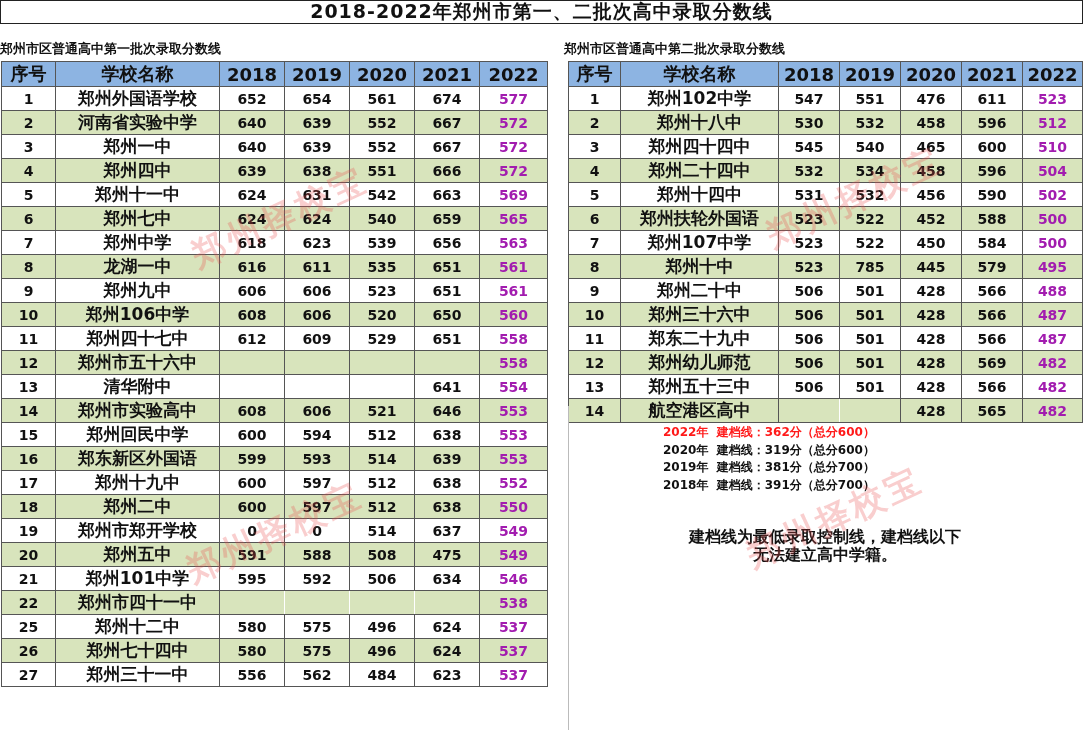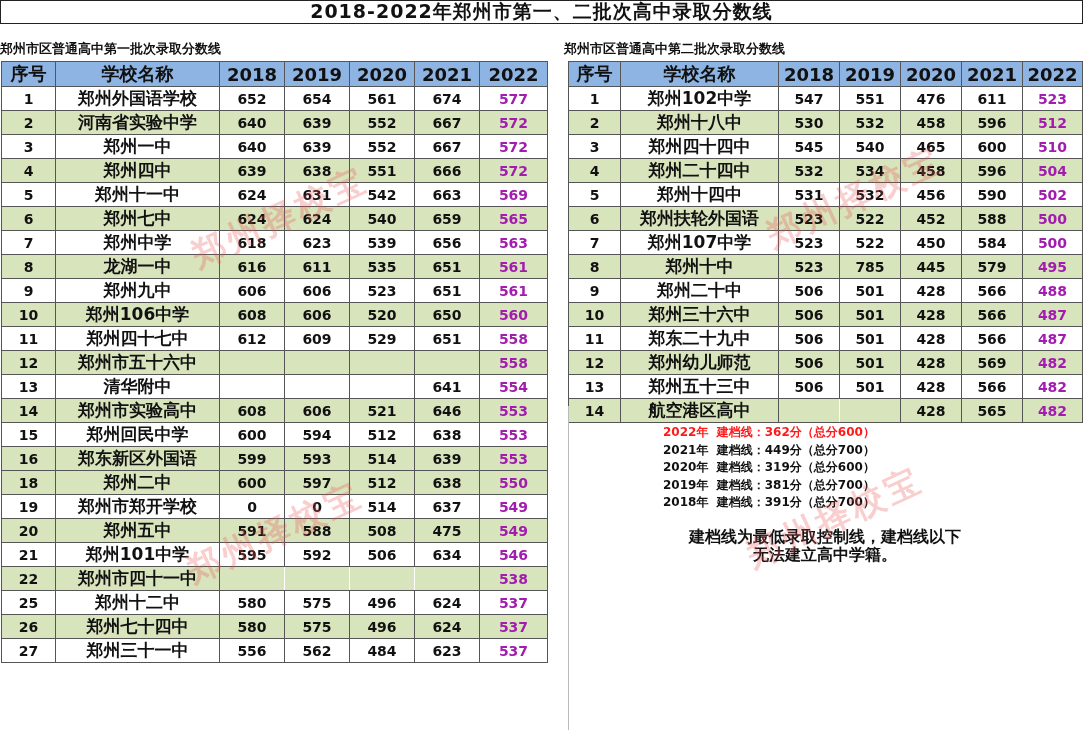--- a/index.html
+++ b/index.html
@@ -211,20 +211,29 @@
       </tr>
       <tr class="alt">
         <td>16</td>
         <td class="name">郑东新区外国语</td>
         <td>599</td>
         <td>593</td>
         <td>514</td>
         <td>639</td>
         <td class="red">553</td>
       </tr>
+      <tr>
+        <td>17</td>
+        <td class="name">郑州十九中</td>
+        <td>600</td>
+        <td>597</td>
+        <td>512</td>
+        <td>638</td>
+        <td class="red">552</td>
+      </tr>
       <tr class="alt">
         <td>18</td>
         <td class="name">郑州二中</td>
         <td>600</td>
         <td>597</td>
         <td>512</td>
         <td>638</td>
         <td class="red">550</td>
       </tr>
       <tr>
@@ -441,21 +450,20 @@
         <td>565</td>
         <td class="red">482</td>
       </tr>
     </tbody>
 </table>
 
 <div class="right-lower"></div>
 
 <div class="notes">
   <div class="red"><span>2022年</span>&nbsp;&nbsp;<span>建档线：</span><span>362分</span><span>（总分600）</span></div>
-  <div><span>2021年</span>&nbsp;&nbsp;<span>建档线：</span><span>449分</span><span>（总分700）</span></div>
   <div><span>2020年</span>&nbsp;&nbsp;<span>建档线：</span><span>319分</span><span>（总分600）</span></div>
   <div><span>2019年</span>&nbsp;&nbsp;<span>建档线：</span><span>381分</span><span>（总分700）</span></div>
   <div><span>2018年</span>&nbsp;&nbsp;<span>建档线：</span><span>391分</span><span>（总分700）</span></div>
 </div>
 
 <div class="explain">
   <div>建档线为最低录取控制线，建档线以下</div>
   <div>无法建立高中学籍。</div>
 </div>
 

